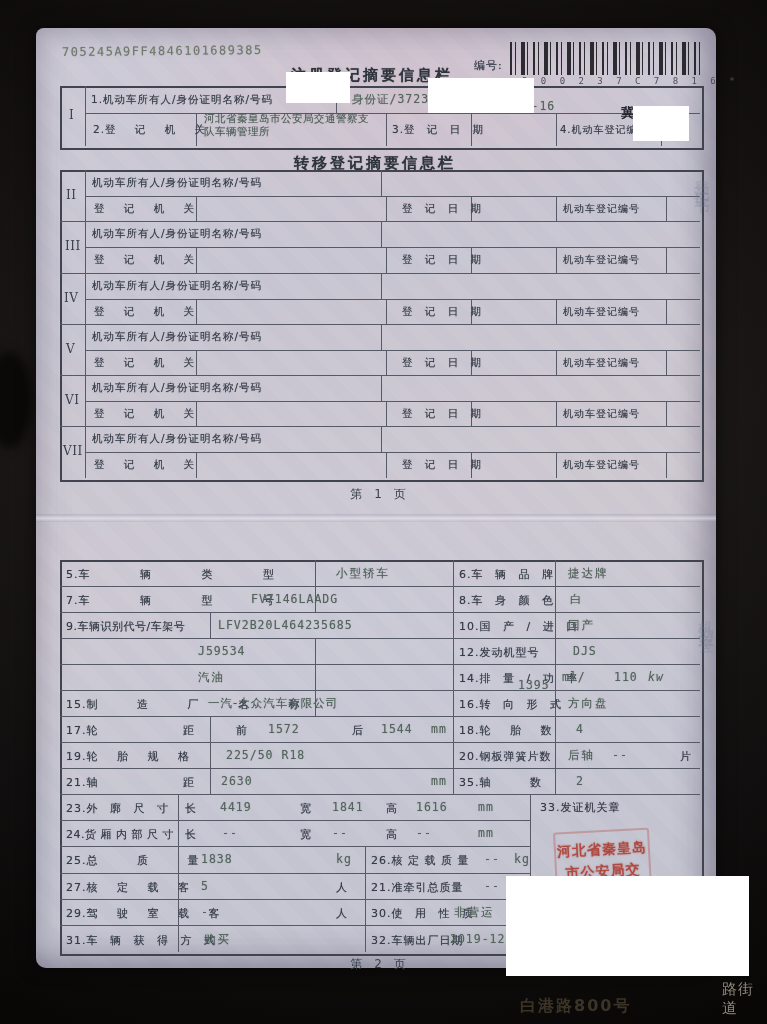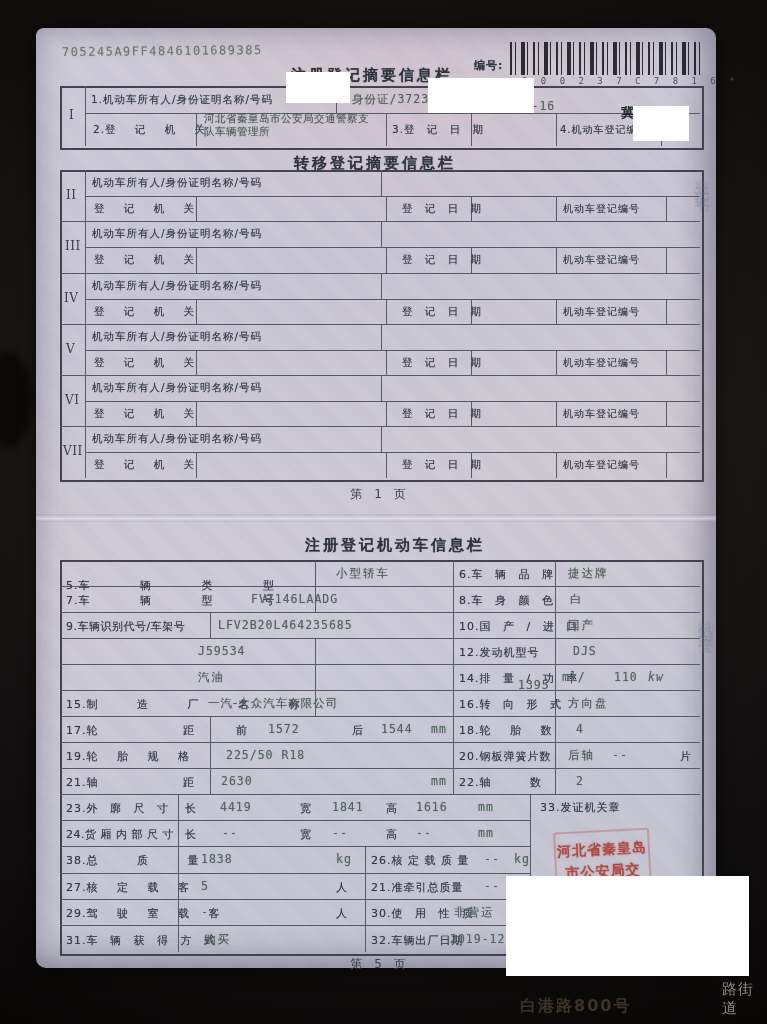--- a/index.html
+++ b/index.html
@@ -71,21 +71,21 @@
 </style>
 </head>
 <body>
 
 <div class="photo">
   <div class="dark-blob"></div>
 
   <div class="paper">
 
     <span class="t serial" style="left:26px;top:16px;">705245A9FF4846101689385</span>
-    <span class="t lbl2" style="left:438px;top:30px;font-weight:bold;">编号:</span>
+    <span class="t lbl2" style="left:438px;top:30px;font-weight:normal;">编号:</span>
     <div class="barcode"></div>
     <span class="t bardigits" style="left:486px;top:48px;">5 0 0 2 3 7 C 7 8 1 6 *</span>
 
     <span class="t title" style="left:336px;top:38px;">注册登记摘要信息栏</span>
 
     <div class="box-outline" style="left:24px;top:58px;width:640px;height:60px;"></div>
     <div class="hl" style="left:49px;top:85px;width:615px;"></div>
     <div class="vl" style="left:49px;top:58px;height:60px;"></div>
     <div class="vl" style="left:300px;top:58px;height:27px;"></div>
     <div class="vl" style="left:160px;top:85px;height:33px;"></div>
@@ -191,21 +191,20 @@
     <span class="t rn" style="left:27px;top:416px;">VII</span>
     <span class="t lbl" style="left:56px;top:404px;">机动车所有人/身份证明名称/号码</span>
     <span class="t lbl ws14" style="left:58px;top:430px;">登 记 机 关</span>
     <span class="t lbl ws7" style="left:366px;top:430px;">登 记 日 期</span>
     <span class="t lbl" style="left:527px;top:430px;font-size:10px;">机动车登记编号</span>
 
     <span class="t footer" style="left:344px;top:458px;">第 1 页</span>
 
     <div class="crease"></div>
 
-    <span class="t title" style="left:359px;top:508px;">注册登记机动车信息栏</span>
 
     <div class="box-outline" style="left:24px;top:532px;width:640px;height:392px;"></div>
 
     <div class="hl" style="left:24px;top:558px;width:640px;"></div>
     <div class="hl" style="left:24px;top:584px;width:640px;"></div>
     <div class="hl" style="left:24px;top:610px;width:640px;"></div>
     <div class="hl" style="left:24px;top:636px;width:640px;"></div>
     <div class="hl" style="left:24px;top:662px;width:640px;"></div>
     <div class="hl" style="left:24px;top:688px;width:640px;"></div>
     <div class="hl" style="left:24px;top:714px;width:640px;"></div>
@@ -220,21 +219,21 @@
     <div class="vl" style="left:279px;top:532px;height:52px;"></div>
     <div class="vl" style="left:174px;top:584px;height:26px;"></div>
     <div class="vl" style="left:279px;top:610px;height:78px;"></div>
     <div class="vl" style="left:174px;top:688px;height:78px;"></div>
     <div class="vl" style="left:417px;top:532px;height:234px;"></div>
     <div class="vl" style="left:519px;top:532px;height:234px;"></div>
     <div class="vl" style="left:142px;top:766px;height:158px;"></div>
     <div class="vl" style="left:494px;top:766px;height:158px;"></div>
     <div class="vl" style="left:329px;top:818px;height:106px;"></div>
 
-    <span class="t lbl2 ws45" style="left:30px;top:539px;margin-top:11px;">5.车 辆 类 型</span>
+    <span class="t lbl2 ws45" style="left:30px;top:539px;">5.车 辆 类 型</span>
     <span class="t valcn" style="left:300px;top:538px;">小型轿车</span>
     <span class="t lbl2 ws7" style="left:423px;top:539px;">6.车 辆 品 牌</span>
     <span class="t valcn" style="left:532px;top:538px;">捷达牌</span>
 
     <span class="t lbl2 ws45" style="left:30px;top:565px;">7.车 辆 型 号</span>
     <span class="t val" style="left:215px;top:564px;">FV7146LAADG</span>
     <span class="t lbl2 ws7" style="left:423px;top:565px;">8.车 身 颜 色</span>
     <span class="t valcn" style="left:534px;top:564px;">白</span>
 
     <span class="t lbl2" style="left:30px;top:591px;letter-spacing:.5px;">9.车辆识别代号/车架号</span>
@@ -270,21 +269,21 @@
     <span class="t lbl2 ws14" style="left:30px;top:721px;">19.轮 胎 规 格</span>
     <span class="t val" style="left:182px;top:720px;margin-left:8px;">225/50 R18</span>
     <span class="t lbl2" style="left:423px;top:721px;">20.钢板弹簧片数</span>
     <span class="t valcn" style="left:532px;top:720px;">后轴</span>
     <span class="t val" style="left:576px;top:720px;">--</span>
     <span class="t lbl2" style="left:644px;top:721px;">片</span>
 
     <span class="t lbl2 ws80" style="left:30px;top:747px;">21.轴 距</span>
     <span class="t val" style="left:185px;top:746px;">2630</span>
     <span class="t val" style="left:395px;top:746px;">mm</span>
-    <span class="t lbl2 ws34" style="left:423px;top:747px;">22.轴 数</span>
+    <span class="t lbl2 ws34" style="left:423px;top:747px;">35.轴 数</span>
     <span class="t val" style="left:540px;top:746px;">2</span>
 
     <span class="t lbl2 ws7" style="left:30px;top:773px;">23.外 廓 尺 寸</span>
     <span class="t lbl2" style="left:149px;top:773px;">长</span>
     <span class="t val" style="left:184px;top:772px;">4419</span>
     <span class="t lbl2" style="left:264px;top:773px;">宽</span>
     <span class="t val" style="left:296px;top:772px;">1841</span>
     <span class="t lbl2" style="left:350px;top:773px;">高</span>
     <span class="t val" style="left:380px;top:772px;">1616</span>
     <span class="t val" style="left:442px;top:772px;">mm</span>
@@ -292,21 +291,21 @@
 
     <span class="t lbl2" style="left:30px;top:799px;letter-spacing:.5px;">24.货 厢 内 部 尺 寸</span>
     <span class="t lbl2" style="left:149px;top:799px;">长</span>
     <span class="t val" style="left:186px;top:798px;">--</span>
     <span class="t lbl2" style="left:264px;top:799px;">宽</span>
     <span class="t val" style="left:296px;top:798px;">--</span>
     <span class="t lbl2" style="left:350px;top:799px;">高</span>
     <span class="t val" style="left:380px;top:798px;">--</span>
     <span class="t val" style="left:442px;top:798px;">mm</span>
 
-    <span class="t lbl2 ws34" style="left:30px;top:825px;">38.总 质 量</span>
+    <span class="t lbl2 ws34" style="left:30px;top:825px;">25.总 质 量</span>
     <span class="t val" style="left:165px;top:824px;">1838</span>
     <span class="t val" style="left:300px;top:824px;">kg</span>
     <span class="t lbl2" style="left:335px;top:825px;">26.核 定 载 质 量</span>
     <span class="t val" style="left:448px;top:824px;">--</span>
     <span class="t val" style="left:478px;top:824px;">kg</span>
 
     <span class="t lbl2 ws14" style="left:30px;top:852px;">27.核 定 载 客</span>
     <span class="t val" style="left:165px;top:851px;">5</span>
     <span class="t lbl2" style="left:300px;top:852px;">人</span>
     <span class="t lbl2" style="left:335px;top:852px;">21.准牵引总质量</span>
@@ -321,21 +320,21 @@
     <span class="t lbl2 ws7" style="left:30px;top:905px;">31.车 辆 获 得 方 式</span>
     <span class="t valcn" style="left:168px;top:904px;">购买</span>
     <span class="t lbl2" style="left:335px;top:905px;">32.车辆出厂日期</span>
     <span class="t val" style="left:414px;top:904px;">2019-12-</span>
 
     <div class="seal">
       <div>河北省秦皇岛</div>
       <div>市公安局交</div>
     </div>
 
-    <span class="t footer" style="left:344px;top:928px;">第 5 页</span>
+    <span class="t footer" style="left:344px;top:928px;">第 2 页</span>
 
     <span class="ghost" style="left:656px;top:140px;">登记证书</span>
     <span class="ghost" style="left:660px;top:580px;">机动车登</span>
   </div>
 
   <div class="wbox" style="left:286px;top:72px;width:64px;height:31px;"></div>
   <div class="wbox" style="left:428px;top:78px;width:106px;height:35px;"></div>
   <div class="wbox" style="left:633px;top:106px;width:56px;height:35px;"></div>
   <div class="wbox" style="left:506px;top:876px;width:243px;height:100px;"></div>
 

